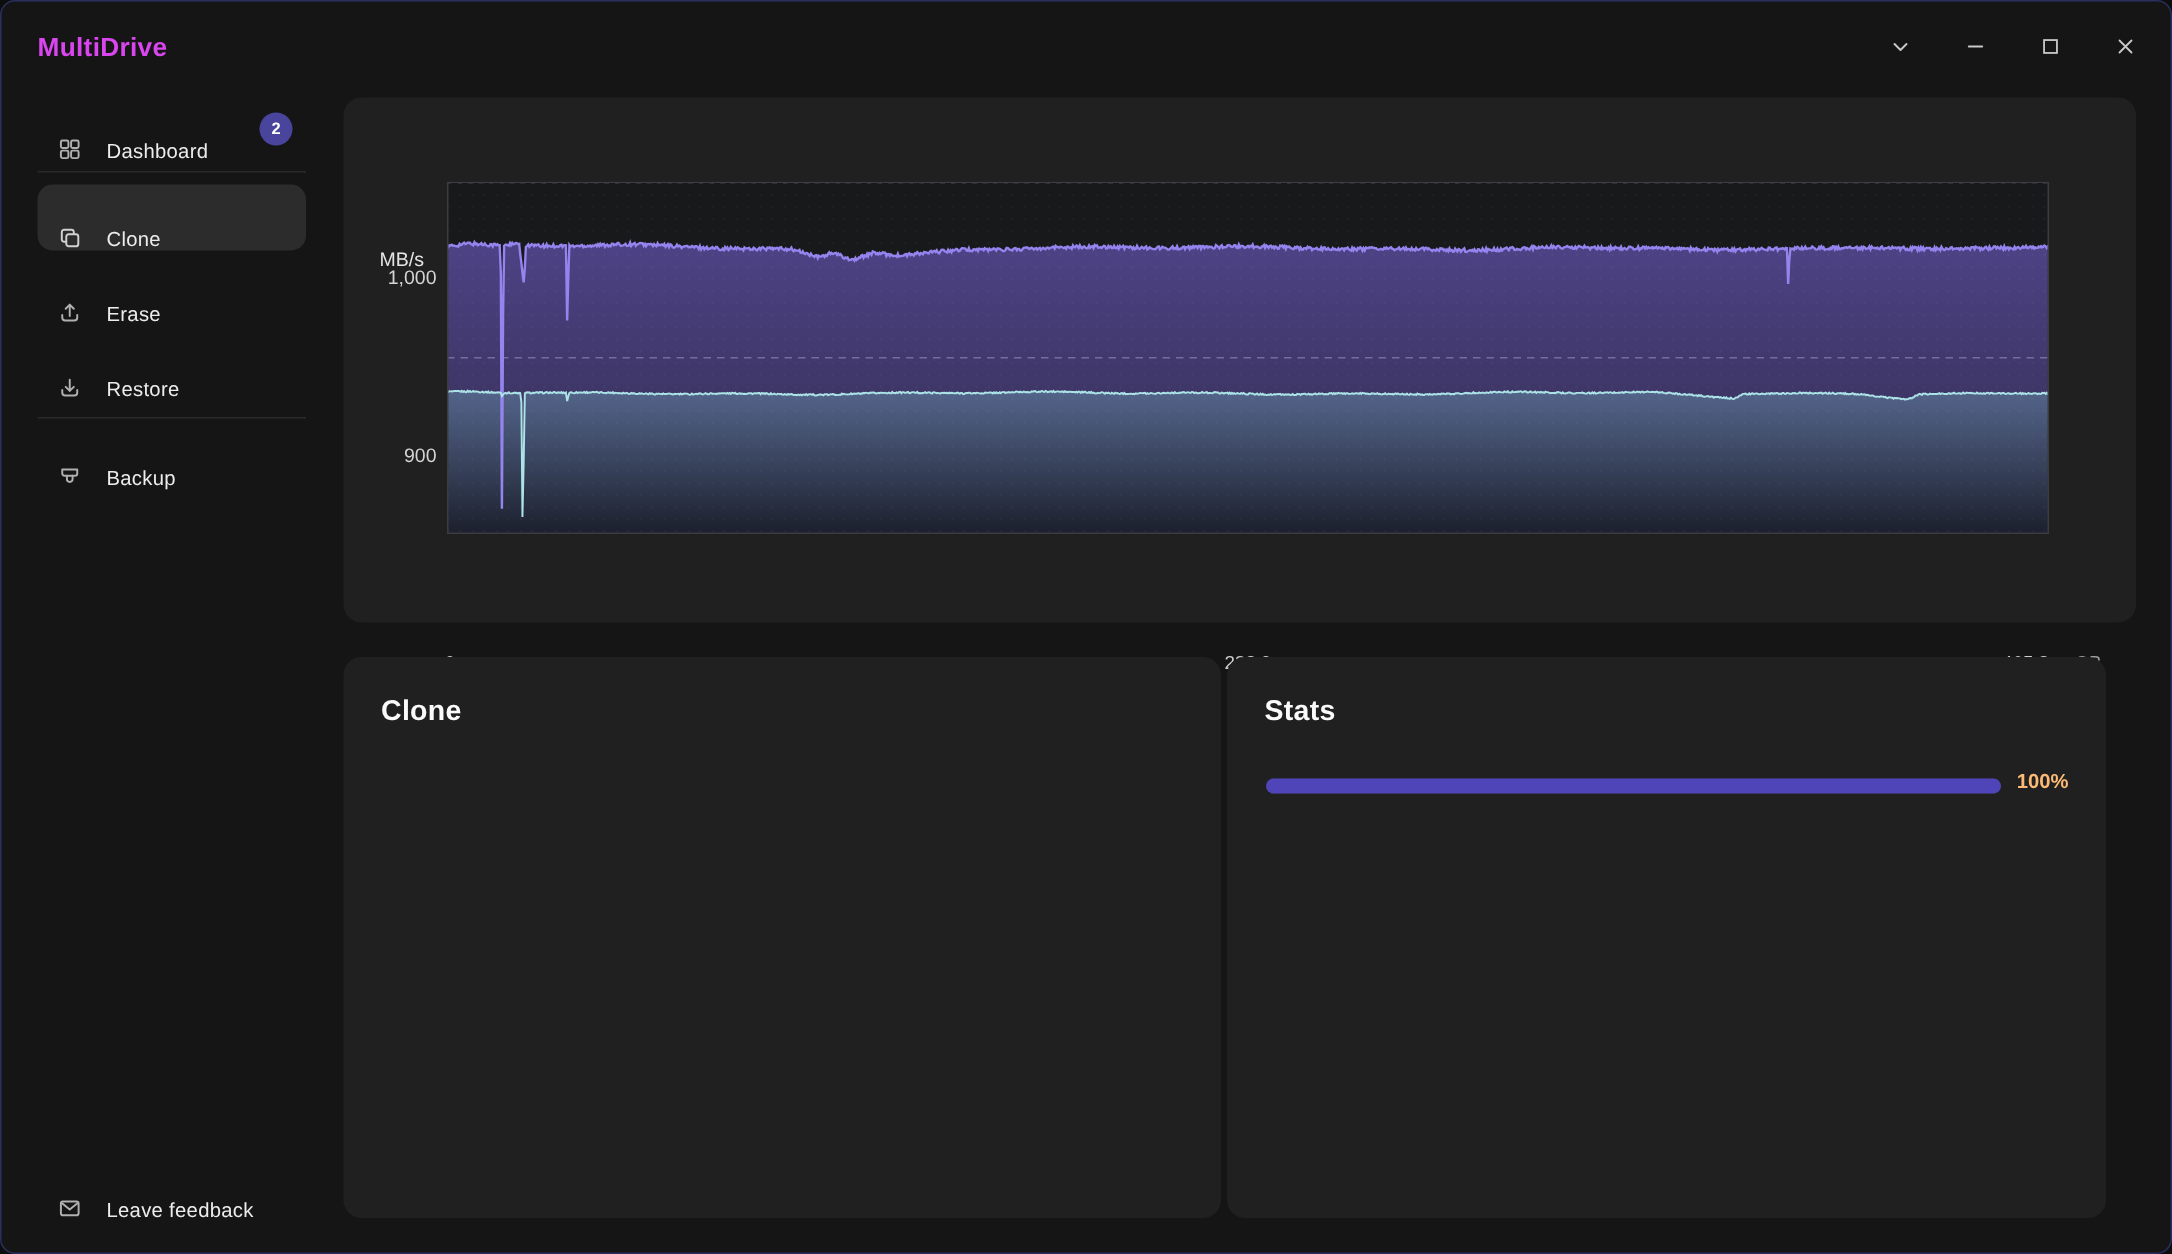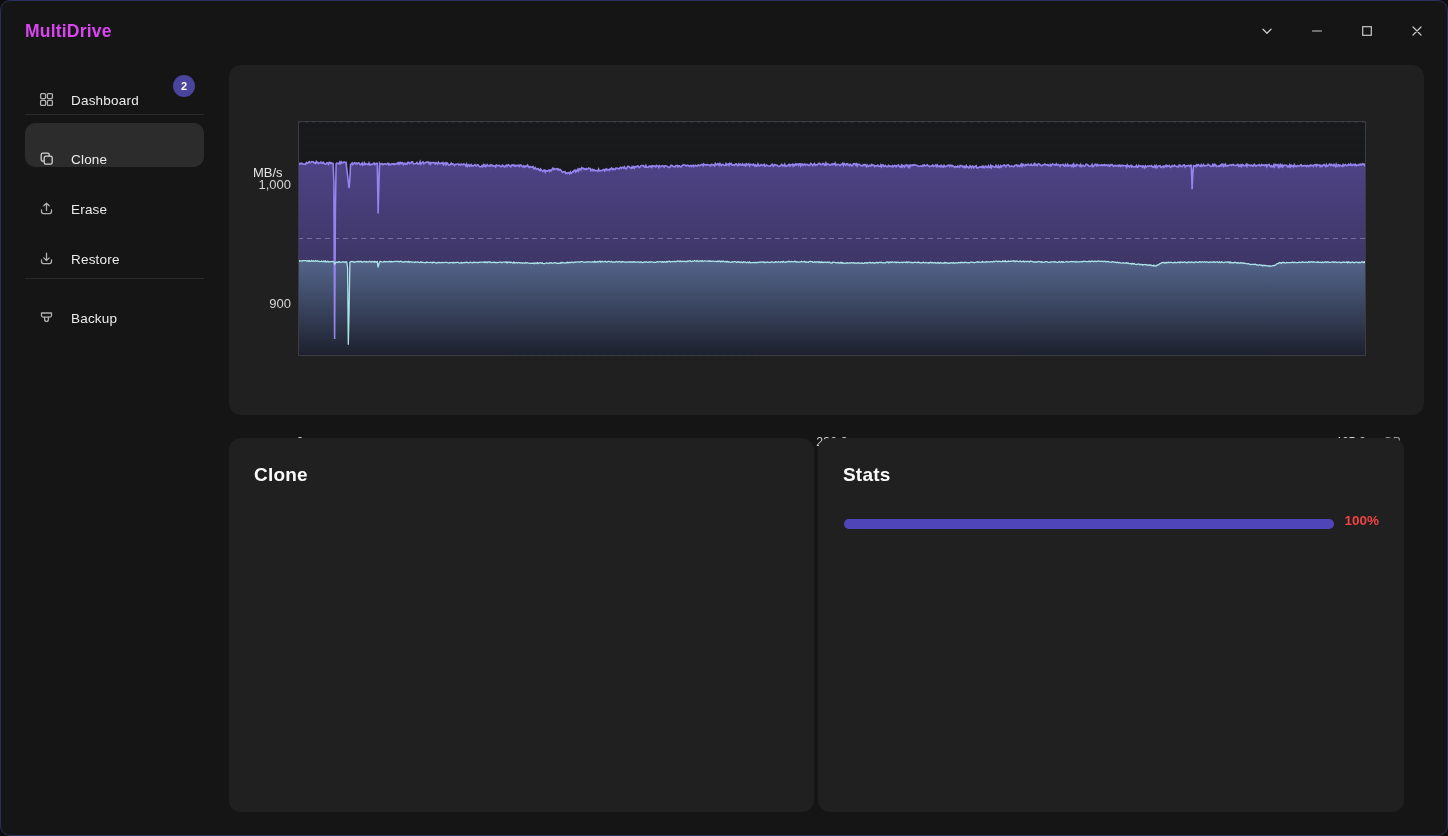--- a/index.html
+++ b/index.html
@@ -47,21 +47,21 @@
   .ytick{ position:absolute; left:0; width:62px; text-align:right; font-size:13px; color:#d4d4d4; }
   .plot{ position:absolute; left:69px; top:56px; width:1068px; height:235px; background:#18191b; }
   .xtick{ position:absolute; top:370px; font-size:12.5px; color:#cfcfcf; }
   .x-unit{ position:absolute; left:1154px; top:370px; font-size:12.5px; color:#9b9b9b; }
   
   #clone-card{ left:228px; top:437px; width:585px; height:374px; }
   
   #stats-card{ left:817px; top:437px; width:586px; height:374px; }
   .progress-track{ position:absolute; left:26px; top:81px; width:490px; height:10px; border-radius:5px; background:#2e2e31; }
   .progress-fill{ height:10px; border-radius:5px; }
-  .progress-label{ position:absolute; right:25px; top:75px; font-size:13.5px; font-weight:600; color:#ef4444; }
+  .progress-label{ position:absolute; right:25px; top:75px; font-size:13.5px; font-weight:600; color:#fdba74; }
   svg{ display:block; }
 </style>
 </head>
 <body>
 
 <div class="window">
 
   <div class="app-title">MultiDrive</div>
 
   <div class="win-controls">
@@ -145,20 +145,29 @@
   <div class="side-item" style="top:281px">
     <span>
       <svg width="17" height="17" viewBox="0 0 17 17" fill="none" stroke="#b0b0b0" stroke-width="1.3" stroke-linecap="round" stroke-linejoin="round">
         <path d="M3.5 4h10v2.6a1.5 1.5 0 0 1-1.5 1.5H5A1.5 1.5 0 0 1 3.5 6.6z"></path>
         <path d="M6.6 8.2v2.2a1.9 1.9 0 0 0 3.8 0V8.2"></path>
       </svg>
     </span>
     <span class="lbl">Backup</span>
   </div>
 
+  <div class="side-item" style="top:769px">
+    <span>
+      <svg width="17" height="17" viewBox="0 0 17 17" fill="none" stroke="#b0b0b0" stroke-width="1.3" stroke-linecap="round" stroke-linejoin="round">
+        <rect x="2.6" y="4" width="11.8" height="9.2" rx="1.4"></rect>
+        <path d="M3.6 5.4 8.5 9.3l4.9-3.9"></path>
+      </svg>
+    </span>
+    <span class="lbl">Leave feedback</span>
+  </div>
 
   <div class="card" id="chart-card">
     <div class="y-unit">MB/s</div>
     <div class="ytick" style="top:112px">1,000</div>
     <div class="ytick" style="top:231px">900</div>
     <div class="plot" id="plot">
         <svg width="1068" height="235" viewBox="0 0 1068 235">
           <defs>
             <linearGradient id="gA" x1="0" y1="0" x2="0" y2="1">
               <stop offset="0%" stop-color="rgba(113,94,205,0.60)"></stop>

